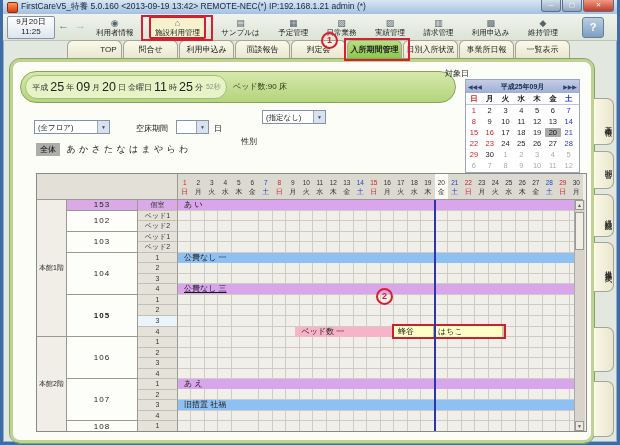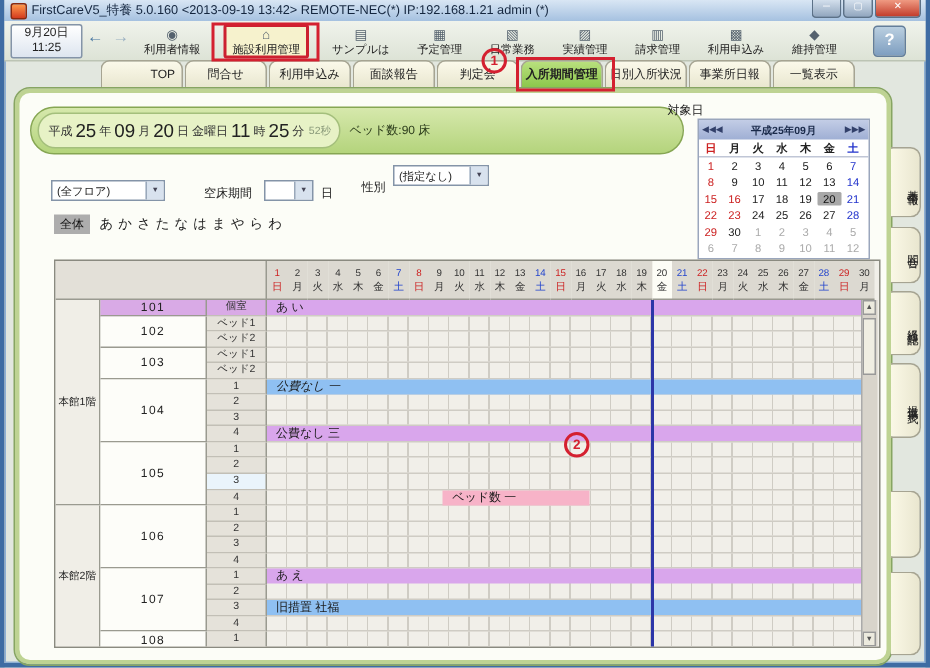--- a/index.html
+++ b/index.html
@@ -304,21 +304,21 @@
     <div class="dd" style="left:21px;top:58px;width:76px;">
       <span>(全フロア)</span>
       <span class="ddarrow">▼</span>
     </div>
     <div class="flabel" style="left:123px;top:61px;">空床期間</div>
     <div class="dd" style="left:163px;top:58px;width:33px;">
       <span></span>
       <span class="ddarrow">▼</span>
     </div>
     <div class="flabel" style="left:201px;top:61px;">日</div>
-    <div class="flabel" style="left:228px;top:57px;">性別</div>
+    <div class="flabel" style="left:228px;top:74px;">性別</div>
     <div class="dd" style="left:249px;top:48px;width:64px;">
       <span>(指定なし)</span>
       <span class="ddarrow">▼</span>
     </div>
 
     <div class="kana-all">全体</div>
     <div id="kana-letters">
         <div class="kana" style="left: 52px;">あ</div>
         <div class="kana" style="left: 64.5px;">か</div>
         <div class="kana" style="left: 77px;">さ</div>
@@ -448,49 +448,49 @@
           </div>
           <div class="dayhdr sun" style="left: 519px;">
             <span>29</span>
             <span>日</span>
           </div>
           <div class="dayhdr" style="left: 532.5px;">
             <span>30</span>
             <span>月</span>
           </div>
           <div class="fcell" style="top: 26px; height: 137.085px;">本館1階</div>
-          <div class="rcell hl" style="top: 26px; height: 10.545px;">101</div>
+          <div class="rcell hl" style="top: 26px; height: 10.545px;">153</div>
           <div class="bcell hl" style="top: 26px; height: 10.545px; line-height: 10.545px;">個室</div>
           <div class="dayarea" style="top: 26px; height: 10.545px;">
             <div class="bar" style="left: 0px; width: 405px; background: rgb(217, 166, 236);">あ い</div>
           </div>
           <div class="rcell" style="top: 36.545px; height: 21.09px;">102</div>
           <div class="bcell" style="top: 36.545px; height: 10.545px; line-height: 10.545px;">ベッド1</div>
           <div class="dayarea" style="top: 36.545px; height: 10.545px;"></div>
           <div class="bcell" style="top: 47.09px; height: 10.545px; line-height: 10.545px;">ベッド2</div>
           <div class="dayarea" style="top: 47.09px; height: 10.545px;"></div>
           <div class="rcell" style="top: 57.635px; height: 21.09px;">103</div>
           <div class="bcell" style="top: 57.635px; height: 10.545px; line-height: 10.545px;">ベッド1</div>
           <div class="dayarea" style="top: 57.635px; height: 10.545px;"></div>
           <div class="bcell" style="top: 68.18px; height: 10.545px; line-height: 10.545px;">ベッド2</div>
           <div class="dayarea" style="top: 68.18px; height: 10.545px;"></div>
           <div class="rcell" style="top: 78.725px; height: 42.18px;">104</div>
           <div class="bcell" style="top: 78.725px; height: 10.545px; line-height: 10.545px;">1</div>
-          <div class="dayarea" style="top: 78.725px; height: 10.545px; font-style: italic;">
+          <div class="dayarea" style="top: 78.725px; height: 10.545px;">
             <div class="bar" style="left: 0px; width: 405px; background: rgb(143, 192, 242);">公費なし 一</div>
           </div>
           <div class="bcell" style="top: 89.27px; height: 10.545px; line-height: 10.545px;">2</div>
           <div class="dayarea" style="top: 89.27px; height: 10.545px;"></div>
           <div class="bcell" style="top: 99.815px; height: 10.545px; line-height: 10.545px;">3</div>
           <div class="dayarea" style="top: 99.815px; height: 10.545px;"></div>
           <div class="bcell" style="top: 110.36px; height: 10.545px; line-height: 10.545px;">4</div>
           <div class="dayarea" style="top: 110.36px; height: 10.545px;">
-            <div class="bar" style="left: 0px; width: 405px; background: rgb(217, 166, 236);">公費なし 三</div>
-          </div>
-          <div class="rcell" style="top: 120.905px; height: 42.18px;">105</div>
+            <div class="bar" style="left: 0px; width: 405px; background: rgb(217, 166, 236); text-decoration: underline;">公費なし 三</div>
+          </div>
+          <div class="rcell" style="top: 120.905px; height: 42.18px; font-weight: bold;">105</div>
           <div class="bcell" style="top: 120.905px; height: 10.545px; line-height: 10.545px;">1</div>
           <div class="dayarea" style="top: 120.905px; height: 10.545px;"></div>
           <div class="bcell" style="top: 131.45px; height: 10.545px; line-height: 10.545px;">2</div>
           <div class="dayarea" style="top: 131.45px; height: 10.545px;"></div>
           <div class="bcell sel" style="top: 141.995px; height: 10.545px; line-height: 10.545px;">3</div>
           <div class="dayarea" style="top: 141.995px; height: 10.545px;"></div>
           <div class="bcell" style="top: 152.54px; height: 10.545px; line-height: 10.545px;">4</div>
           <div class="dayarea" style="top: 152.54px; height: 10.545px;">
             <div class="bar" style="left: 117.45px; width: 97.2px; background: rgb(247, 179, 200);">ベッド数 一</div>
           </div>
@@ -515,20 +515,24 @@
           <div class="dayarea" style="top: 226.355px; height: 10.545px;">
             <div class="bar" style="left: 0px; width: 405px; background: rgb(143, 192, 242);">旧措置 社福</div>
           </div>
           <div class="bcell" style="top: 236.9px; height: 10.545px; line-height: 10.545px;">4</div>
           <div class="dayarea" style="top: 236.9px; height: 10.545px;"></div>
           <div class="rcell" style="top: 247.445px; height: 10.545px;">108</div>
           <div class="bcell" style="top: 247.445px; height: 10.545px; line-height: 10.545px;">1</div>
           <div class="dayarea" style="top: 247.445px; height: 10.545px;"></div>
         </div>
       <div id="today-line"></div>
+      <div id="editor">
+        <div class="ecell">蜂谷</div>
+        <div class="ecell">はちこ</div>
+      </div>
       <div class="vsb">
         <div class="sbtn up">▲</div>
         <div class="thumb"></div>
         <div class="sbtn dn">▼</div>
       </div>
     </div>
 
   </div>
 
   <div id="side-tabs">

